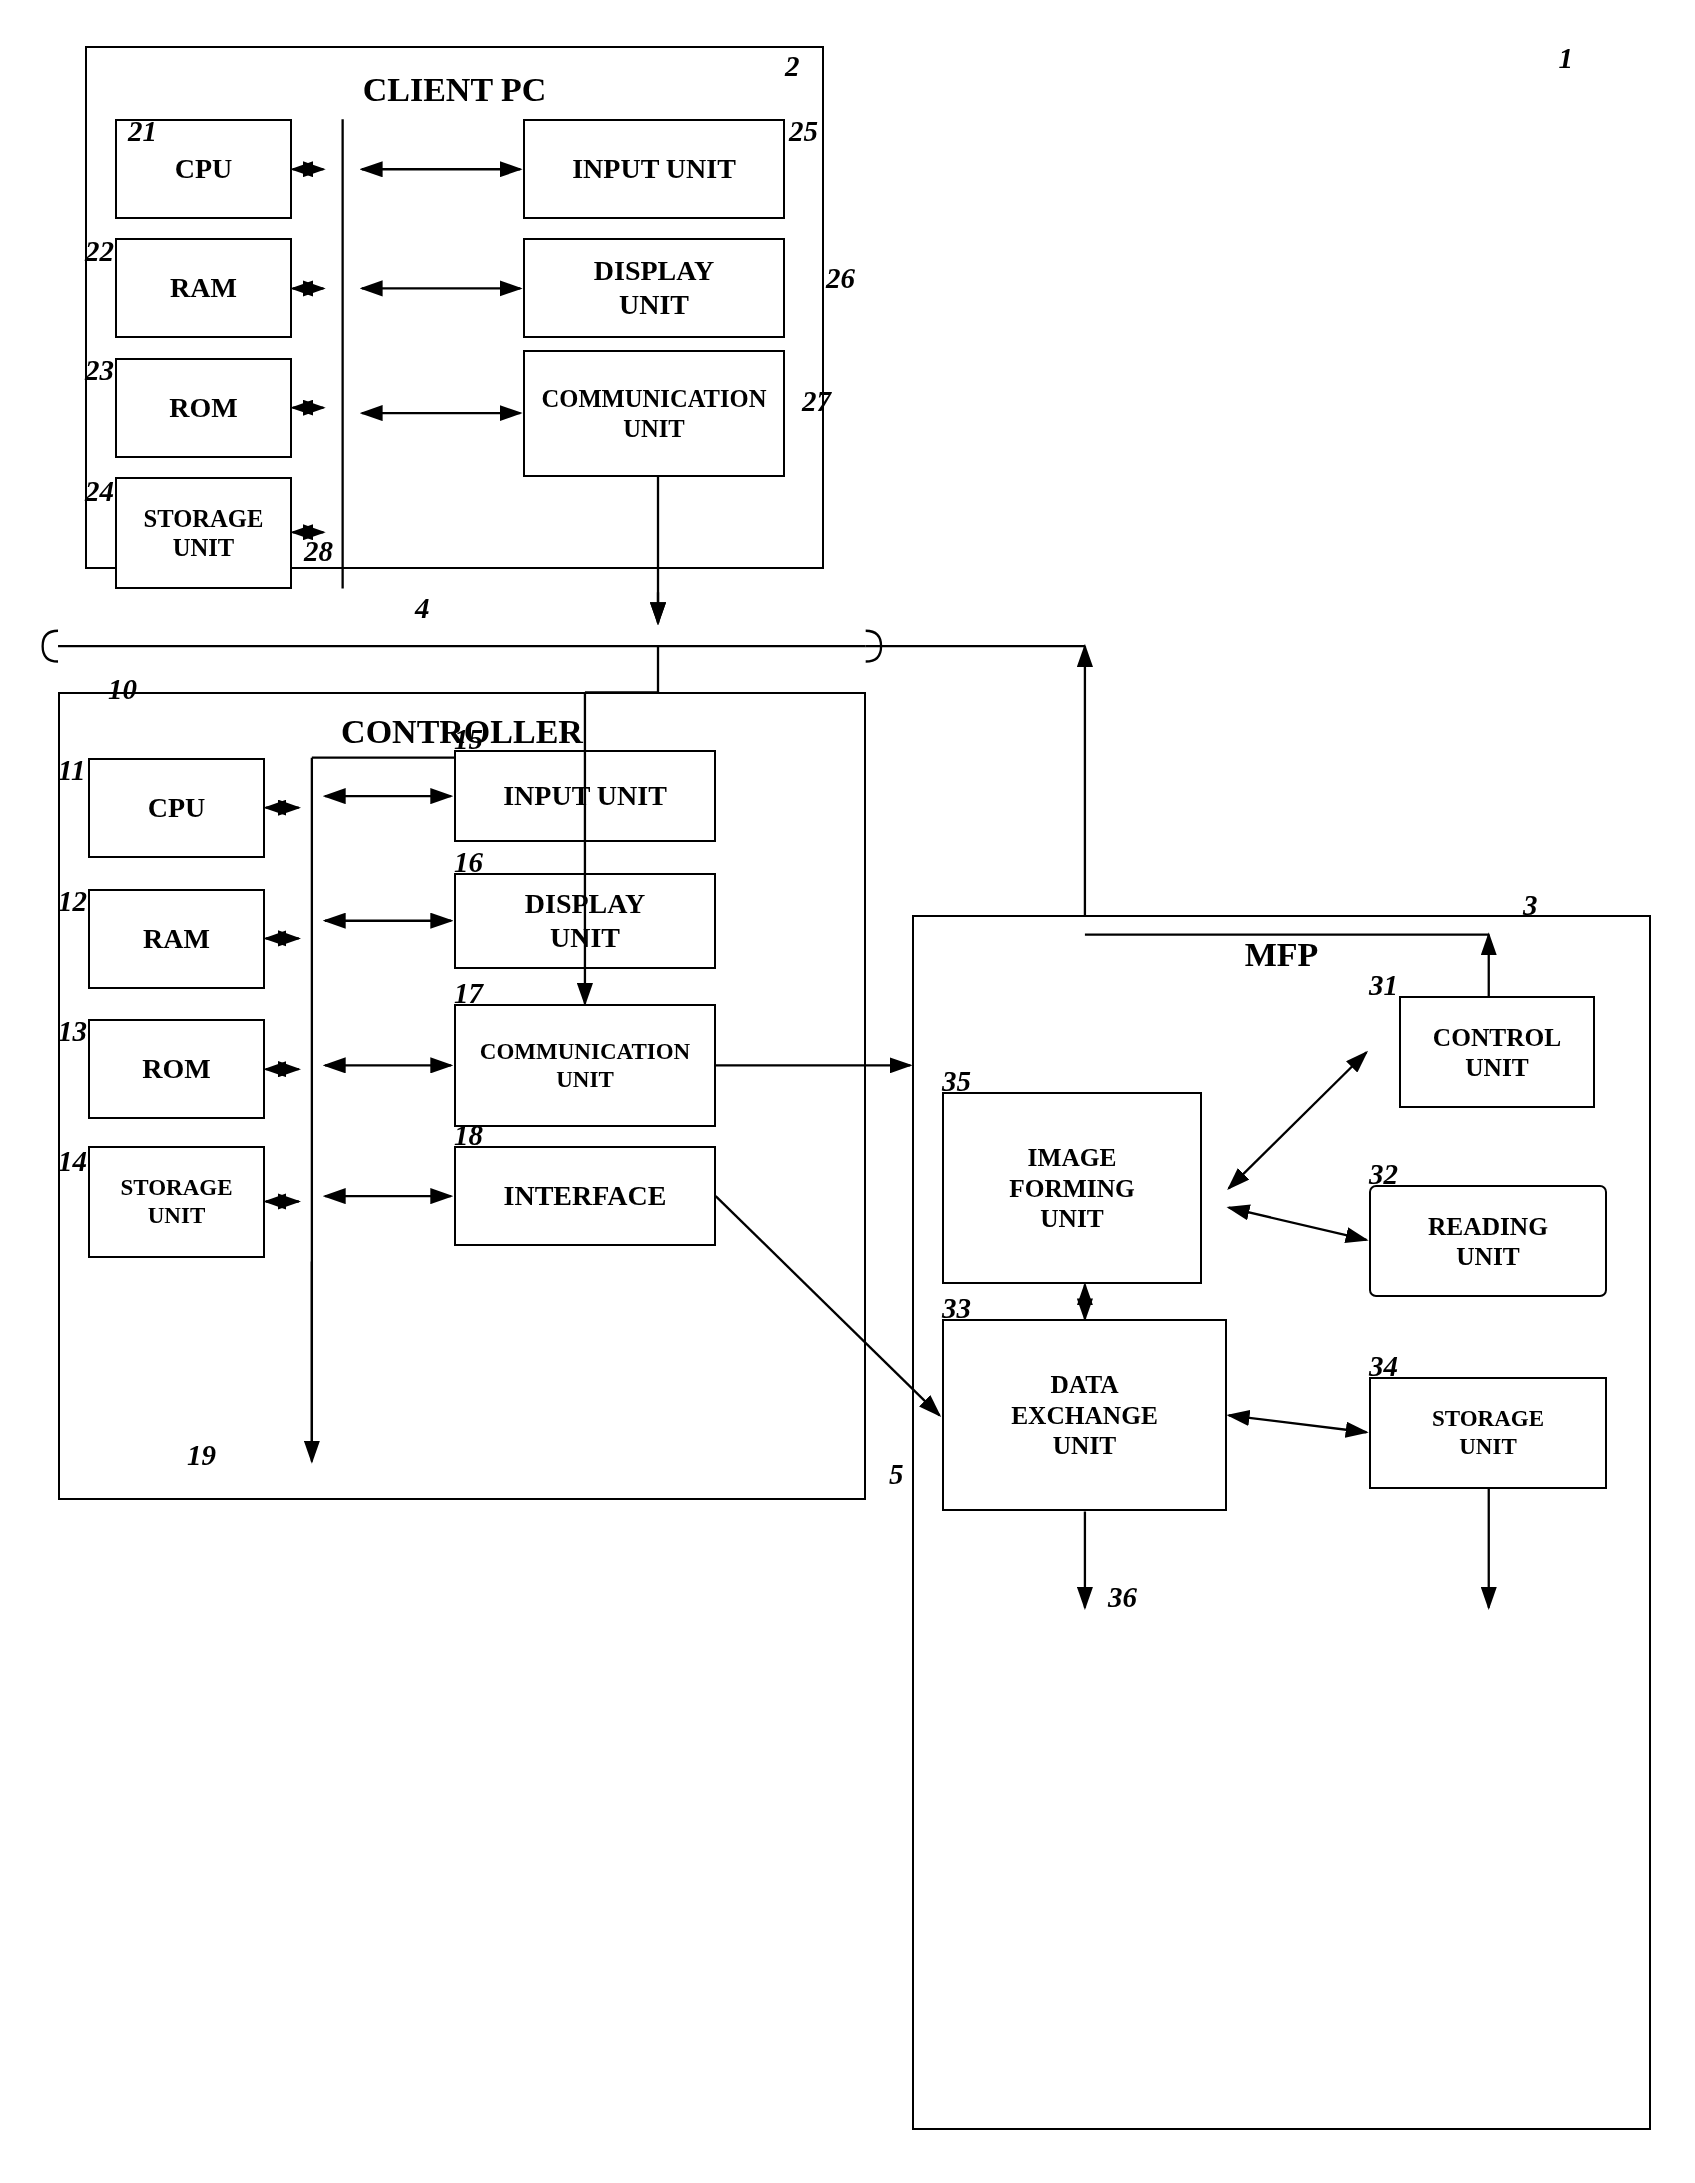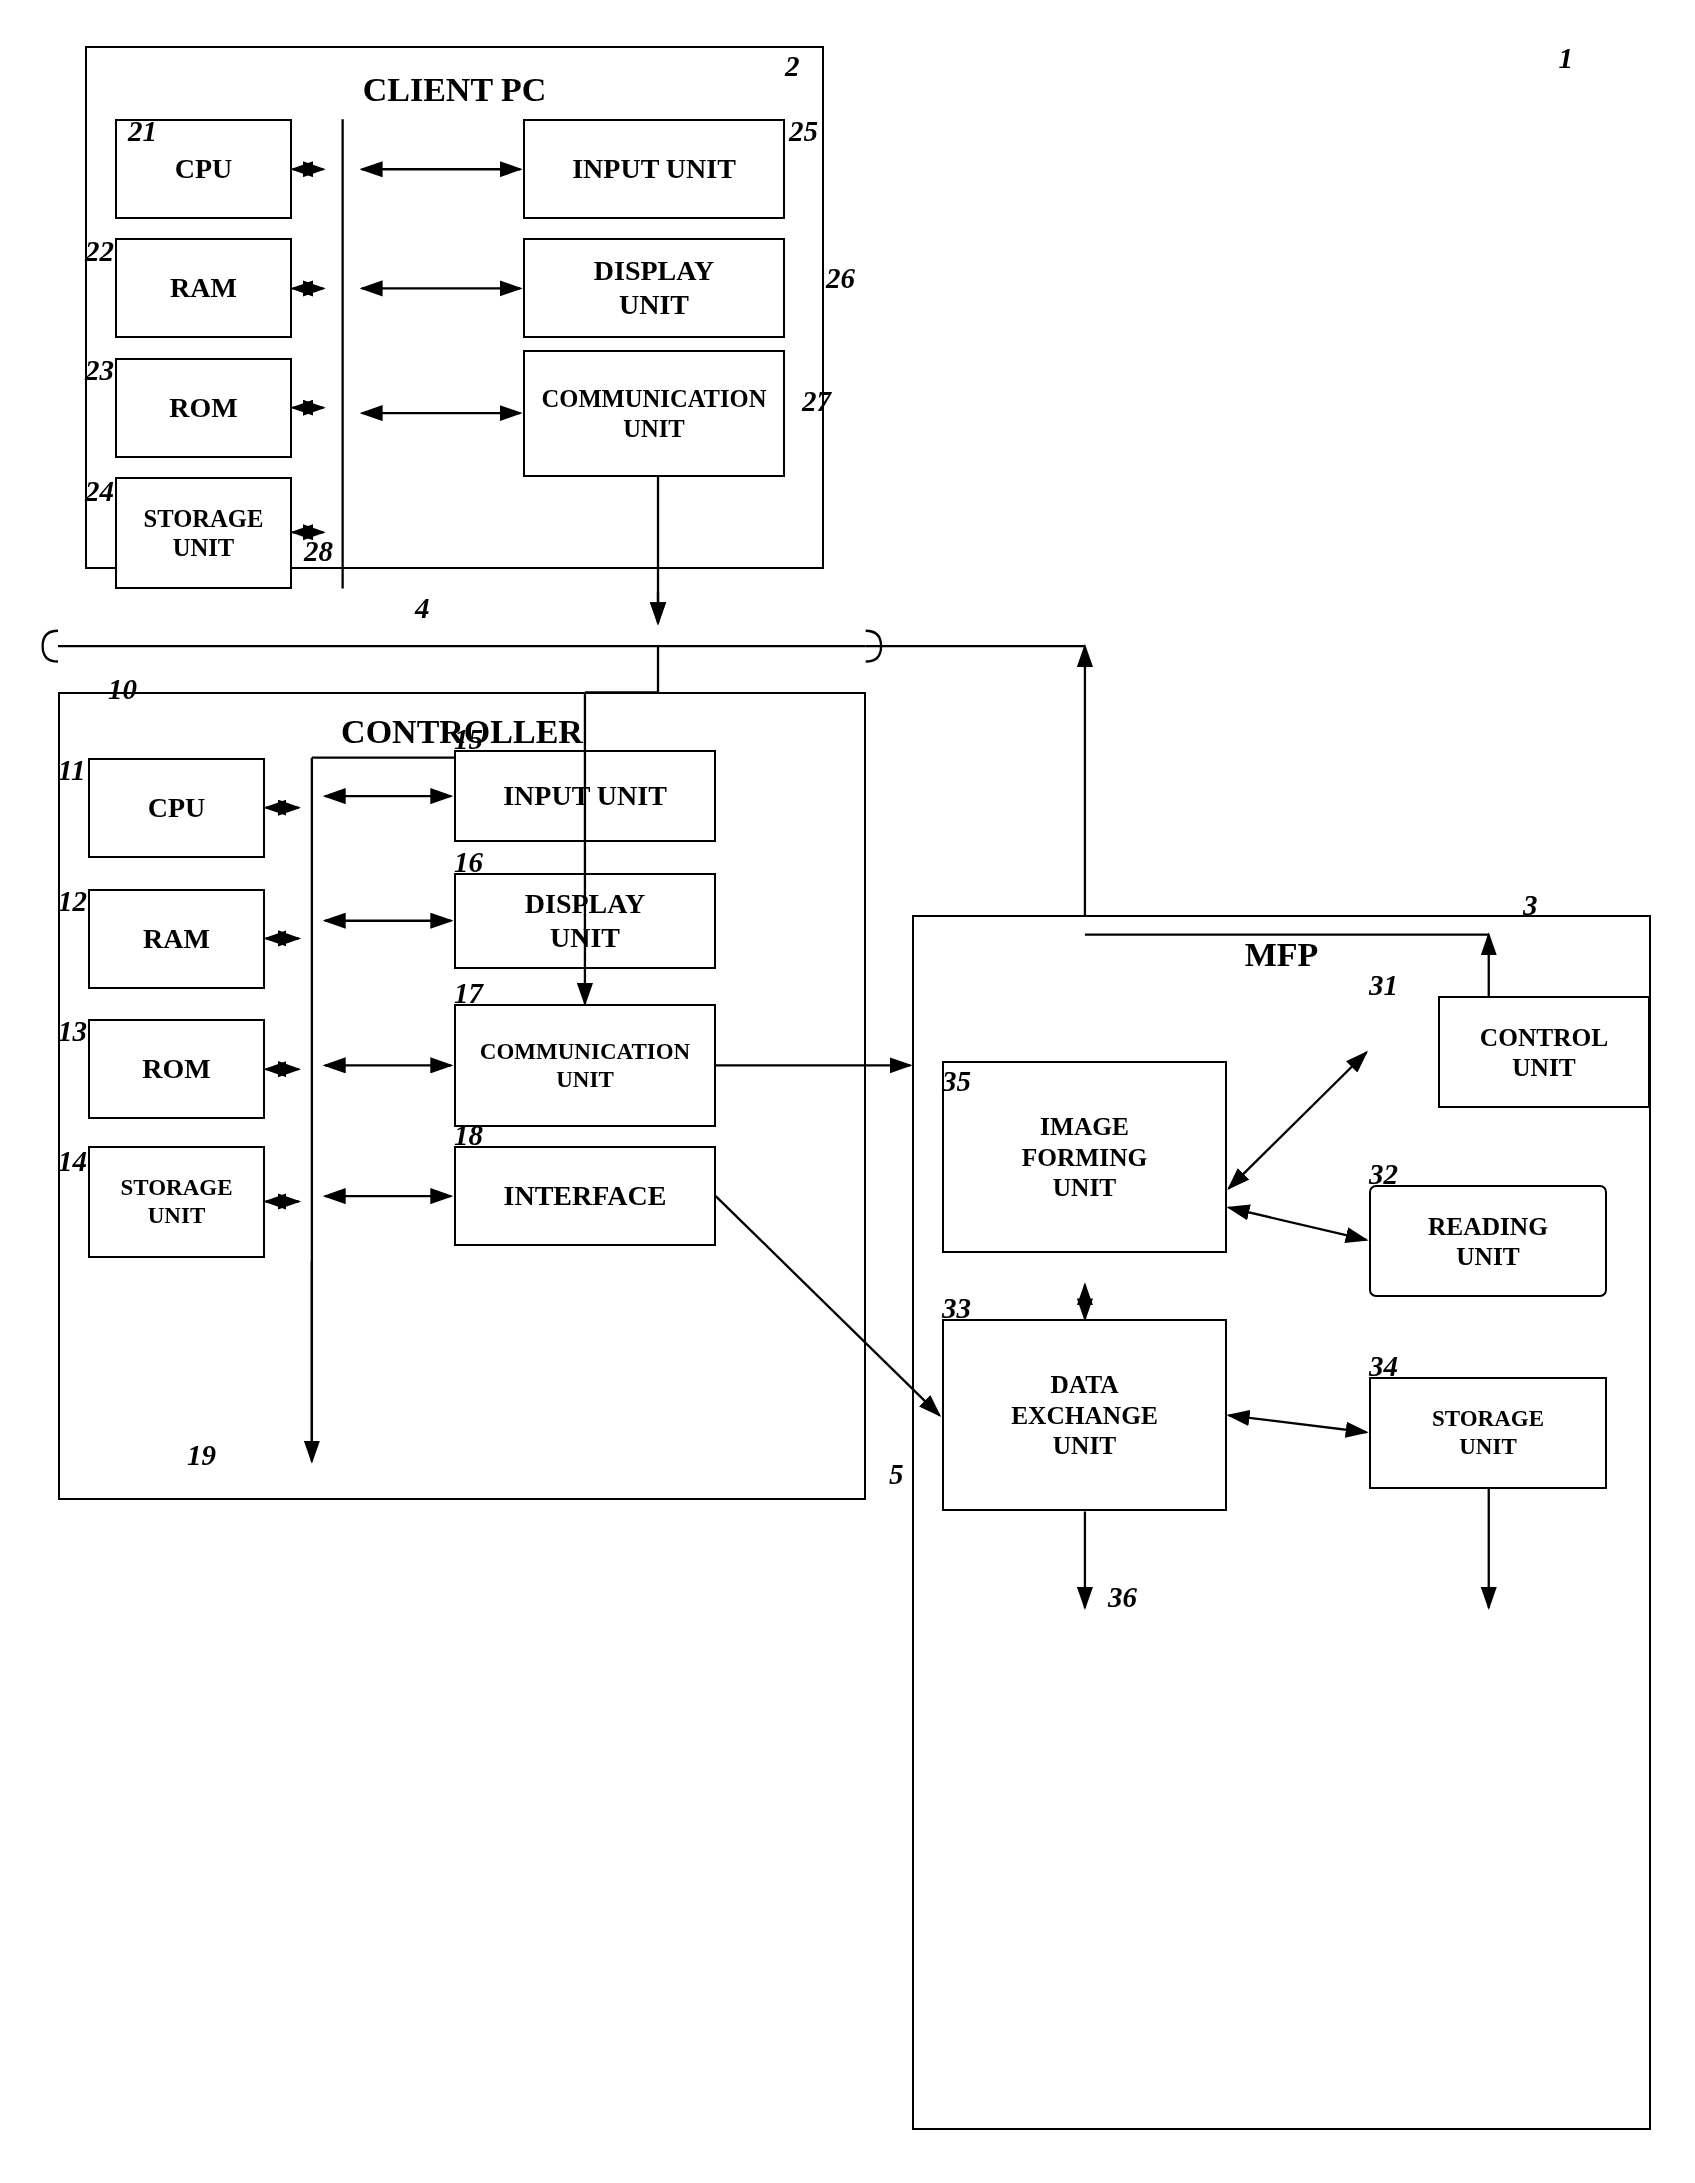--- a/index.html
+++ b/index.html
@@ -132,30 +132,30 @@
   <div class="ref-label" style="top:1119px; left:454px;">18</div>
 
   <div class="ref-label" style="top:1439px; left:187px;">19</div>
 
   <div class="section-box" style="top:915px; left:912px; width:739px; height:1215px;">
     <div class="section-title" style="top:19px; left:0;">MFP</div>
   </div>
 
   <div class="ref-label" style="top:889px; left:1523px;">3</div>
 
-  <div class="unit-box" style="top:996px; left:1438px; width:212px; height:112px; font-size:25.4px;">CONTROL<br>UNIT</div>
+  <div class="unit-box" style="top:996px; left:1399px; width:196px; height:112px; font-size:25.4px;">CONTROL<br>UNIT</div>
   <div class="ref-label" style="top:969px; left:1369px;">31</div>
 
   <div class="unit-box" style="top:1185px; left:1369px; width:238px; height:112px; font-size:25.4px;border-radius:7px;">READING<br>UNIT</div>
   <div class="ref-label" style="top:1158px; left:1369px;">32</div>
 
   <div class="unit-box" style="top:1377px; left:1369px; width:238px; height:112px; font-size:23px;">STORAGE<br>UNIT</div>
   <div class="ref-label" style="top:1350px; left:1369px;">34</div>
 
-  <div class="unit-box" style="top:1061px; left:942px; width:285px; height:192px; font-size:25.4px;">IMAGE<br>FORMING<br>UNIT</div>
+  <div class="unit-box" style="top:1092px; left:942px; width:260px; height:192px; font-size:25.4px;">IMAGE<br>FORMING<br>UNIT</div>
   <div class="ref-label" style="top:1065px; left:942px;">35</div>
 
   <div class="unit-box" style="top:1319px; left:942px; width:285px; height:192px; font-size:25.4px;">DATA<br>EXCHANGE<br>UNIT</div>
   <div class="ref-label" style="top:1292px; left:942px;">33</div>
 
   <div class="ref-label" style="top:1581px; left:1108px;">36</div>
 
   <div class="ref-label" style="top:592px; left:415px;">4</div>
 
   <div class="ref-label" style="top:1458px; left:889px;">5</div>

